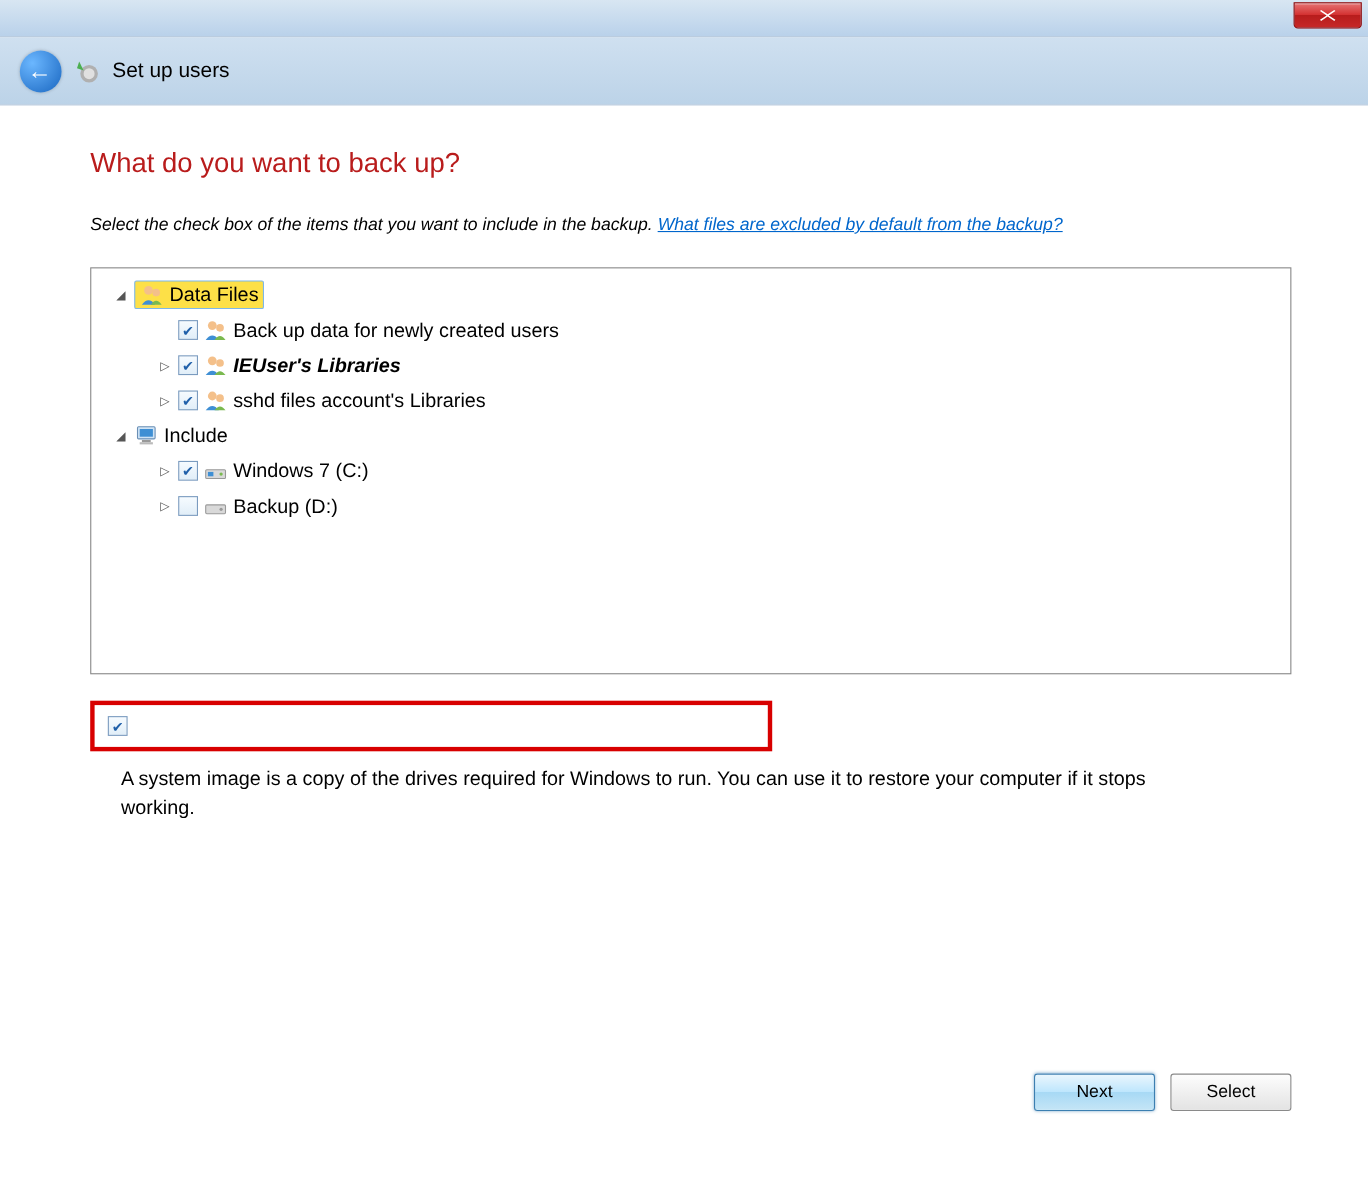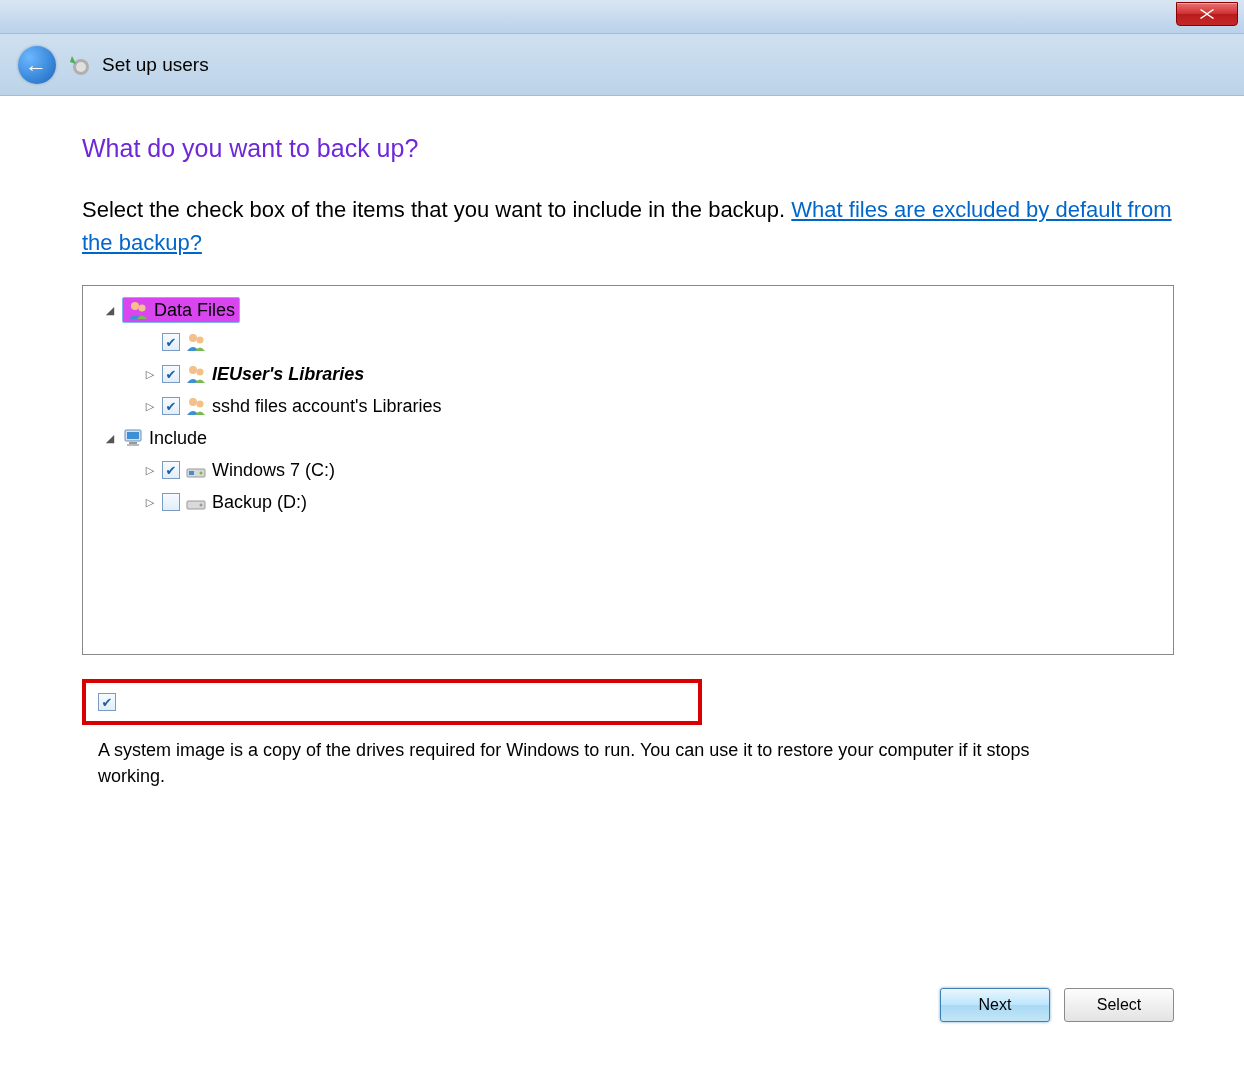--- a/index.html
+++ b/index.html
@@ -55,30 +55,31 @@
     .header .winicon {
       width: 22px; height: 22px;
       position: relative;
     }
     .header-title { font-size: 19px; color: #000; }
     .content {
       background: #fff;
       padding: 38px 70px 0 82px;
     }
     h1 {
-      color: #6d28d9;
+      color: #b91c1c;
       font-weight: normal;
       font-size: 25px;
       margin-bottom: 30px;
     }
     .instr {
-      font-size: 22px;
+      font-size: 16px;
       line-height: 1.5;
       color: #000;
       margin-bottom: 26px;
+      font-style: italic;
     }
     .instr a { color: #0066cc; text-decoration: underline; }
     .tree-box {
       border: 1px solid #888;
       height: 370px;
       padding: 8px 10px;
       font-size: 18px;
       background: #fff;
       overflow: hidden;
     }
@@ -101,21 +102,21 @@
       border: 1px solid #7a9bbf;
       background: linear-gradient(to bottom,#f6fbff,#e1eef8);
       display: inline-flex; align-items:center; justify-content:center;
       font-size:13px; color:#1f5fa9;
     }
     .cb.unchecked { color: transparent; }
     .node-icon {
       width: 22px; height: 22px; display:inline-flex;align-items:center;justify-content:center;
     }
     .selected {
-      background: #d946ef;
+      background: #fde047;
       border: 1px solid #7db7e8;
       border-radius: 2px;
       padding: 0 4px;
       height: 26px;
       display: inline-flex;
       align-items: center;
       gap:5px;
     }
     .bold { font-weight: bold; font-style: italic; }
     .sysimage-wrap {
@@ -123,29 +124,29 @@
       border: 4px solid #d80000;
       width: 620px;
       padding: 10px 12px;
       display: flex;
       align-items: center;
       gap: 10px;
       font-size: 19px;
     }
     .sysimage-desc {
       margin-top: 12px;
-      margin-left: 16px;
+      margin-left: 28px;
       font-size: 18px;
       line-height: 1.45;
       color: #000;
       max-width: 1000px;
     }
     .footer {
       position: absolute;
-      bottom: 48px;
+      bottom: 60px;
       right: 70px;
       display: flex;
       gap: 14px;
     }
     .btn {
       width: 110px;
       height: 34px;
       border: 1px solid #8a8a8a;
       background: linear-gradient(to bottom,#fdfdfd,#e3e3e3);
       font-size: 16px;
@@ -213,20 +214,21 @@
       <span class="exp-spacer"></span>
       <span class="cb">✔</span>
       <span class="node-icon">
         <svg class="people" viewBox="0 0 22 22">
             <circle cx="8" cy="7" r="4" fill="#f4c08a"></circle>
             <circle cx="15" cy="9" r="3.5" fill="#f4c08a"></circle>
             <path d="M2 20 Q8 12 14 20" fill="#3f8fd4"></path>
             <path d="M10 20 Q15 13 20 20" fill="#7ab94f"></path>
           </svg>
       </span>
+      <span>Back up data for newly created users</span>
     </div>
 
     <div class="tree-row indent2">
       <span class="exp">▷</span>
       <span class="cb">✔</span>
       <span class="node-icon">
         <svg class="people" viewBox="0 0 22 22">
             <circle cx="8" cy="7" r="4" fill="#f4c08a"></circle>
             <circle cx="15" cy="9" r="3.5" fill="#f4c08a"></circle>
             <path d="M2 20 Q8 12 14 20" fill="#3f8fd4"></path>

